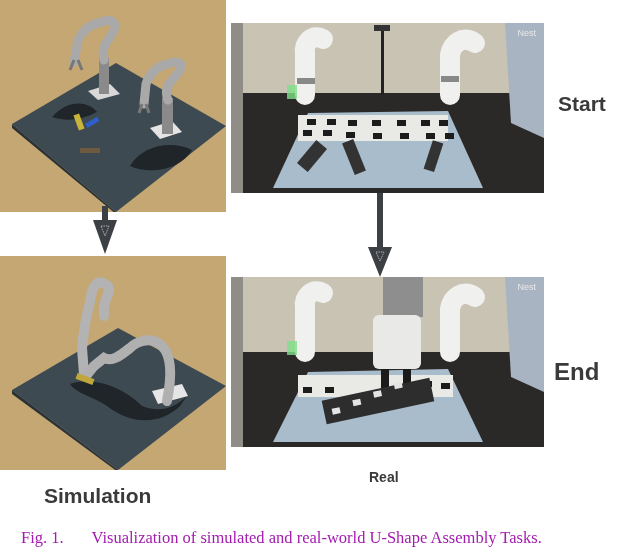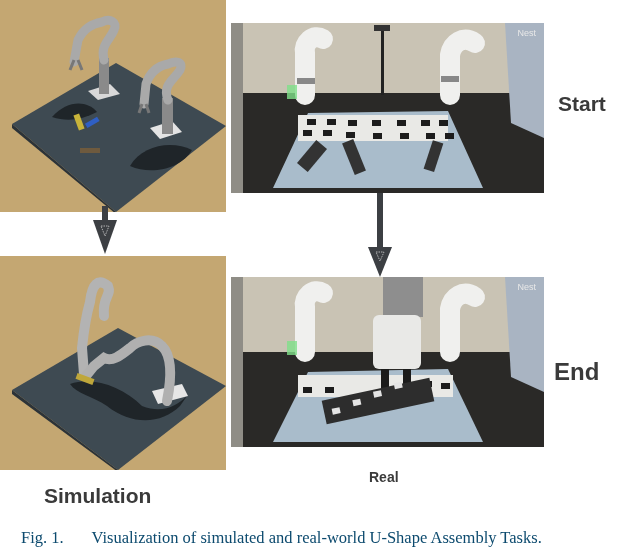--- a/index.html
+++ b/index.html
@@ -12,21 +12,21 @@
   
   .real { background:#8f8d86; }
   .real-top { left:231px; top:23px; width:301px; height:170px; }
   .real-bot { left:231px; top:277px; width:301px; height:170px; }
 
   .label { position:absolute; font-weight:bold; color:#3a3a3a; font-family:"Liberation Sans", sans-serif; }
   .lbl-start { left:558px; top:92px; font-size:21px; }
   .lbl-end { left:554px; top:358px; font-size:24px; }
   .lbl-sim { left:44px; top:443px; font-size:21px;margin-top:41px; }
   .lbl-real { left:369px; top:469px; font-size:14px; }
-  .caption { position:absolute; left:21px; top:528px; font-family:"Liberation Serif", serif; font-size:16.5px; color:#0c4a6e; white-space:nowrap; }
+  .caption { position:absolute; left:21px; top:528px; font-family:"Liberation Serif", serif; font-size:16.5px; color:#a21caf; white-space:nowrap; }
   .caption .fig { margin-right:24px; }
 
   .nest { position:absolute; right:8px; top:5px; font-size:9px; color:#e8e8e8; font-family:"Liberation Sans", sans-serif; }
 
   
   .arrow { position:absolute; }
 </style>
 </head>
 <body>
 

